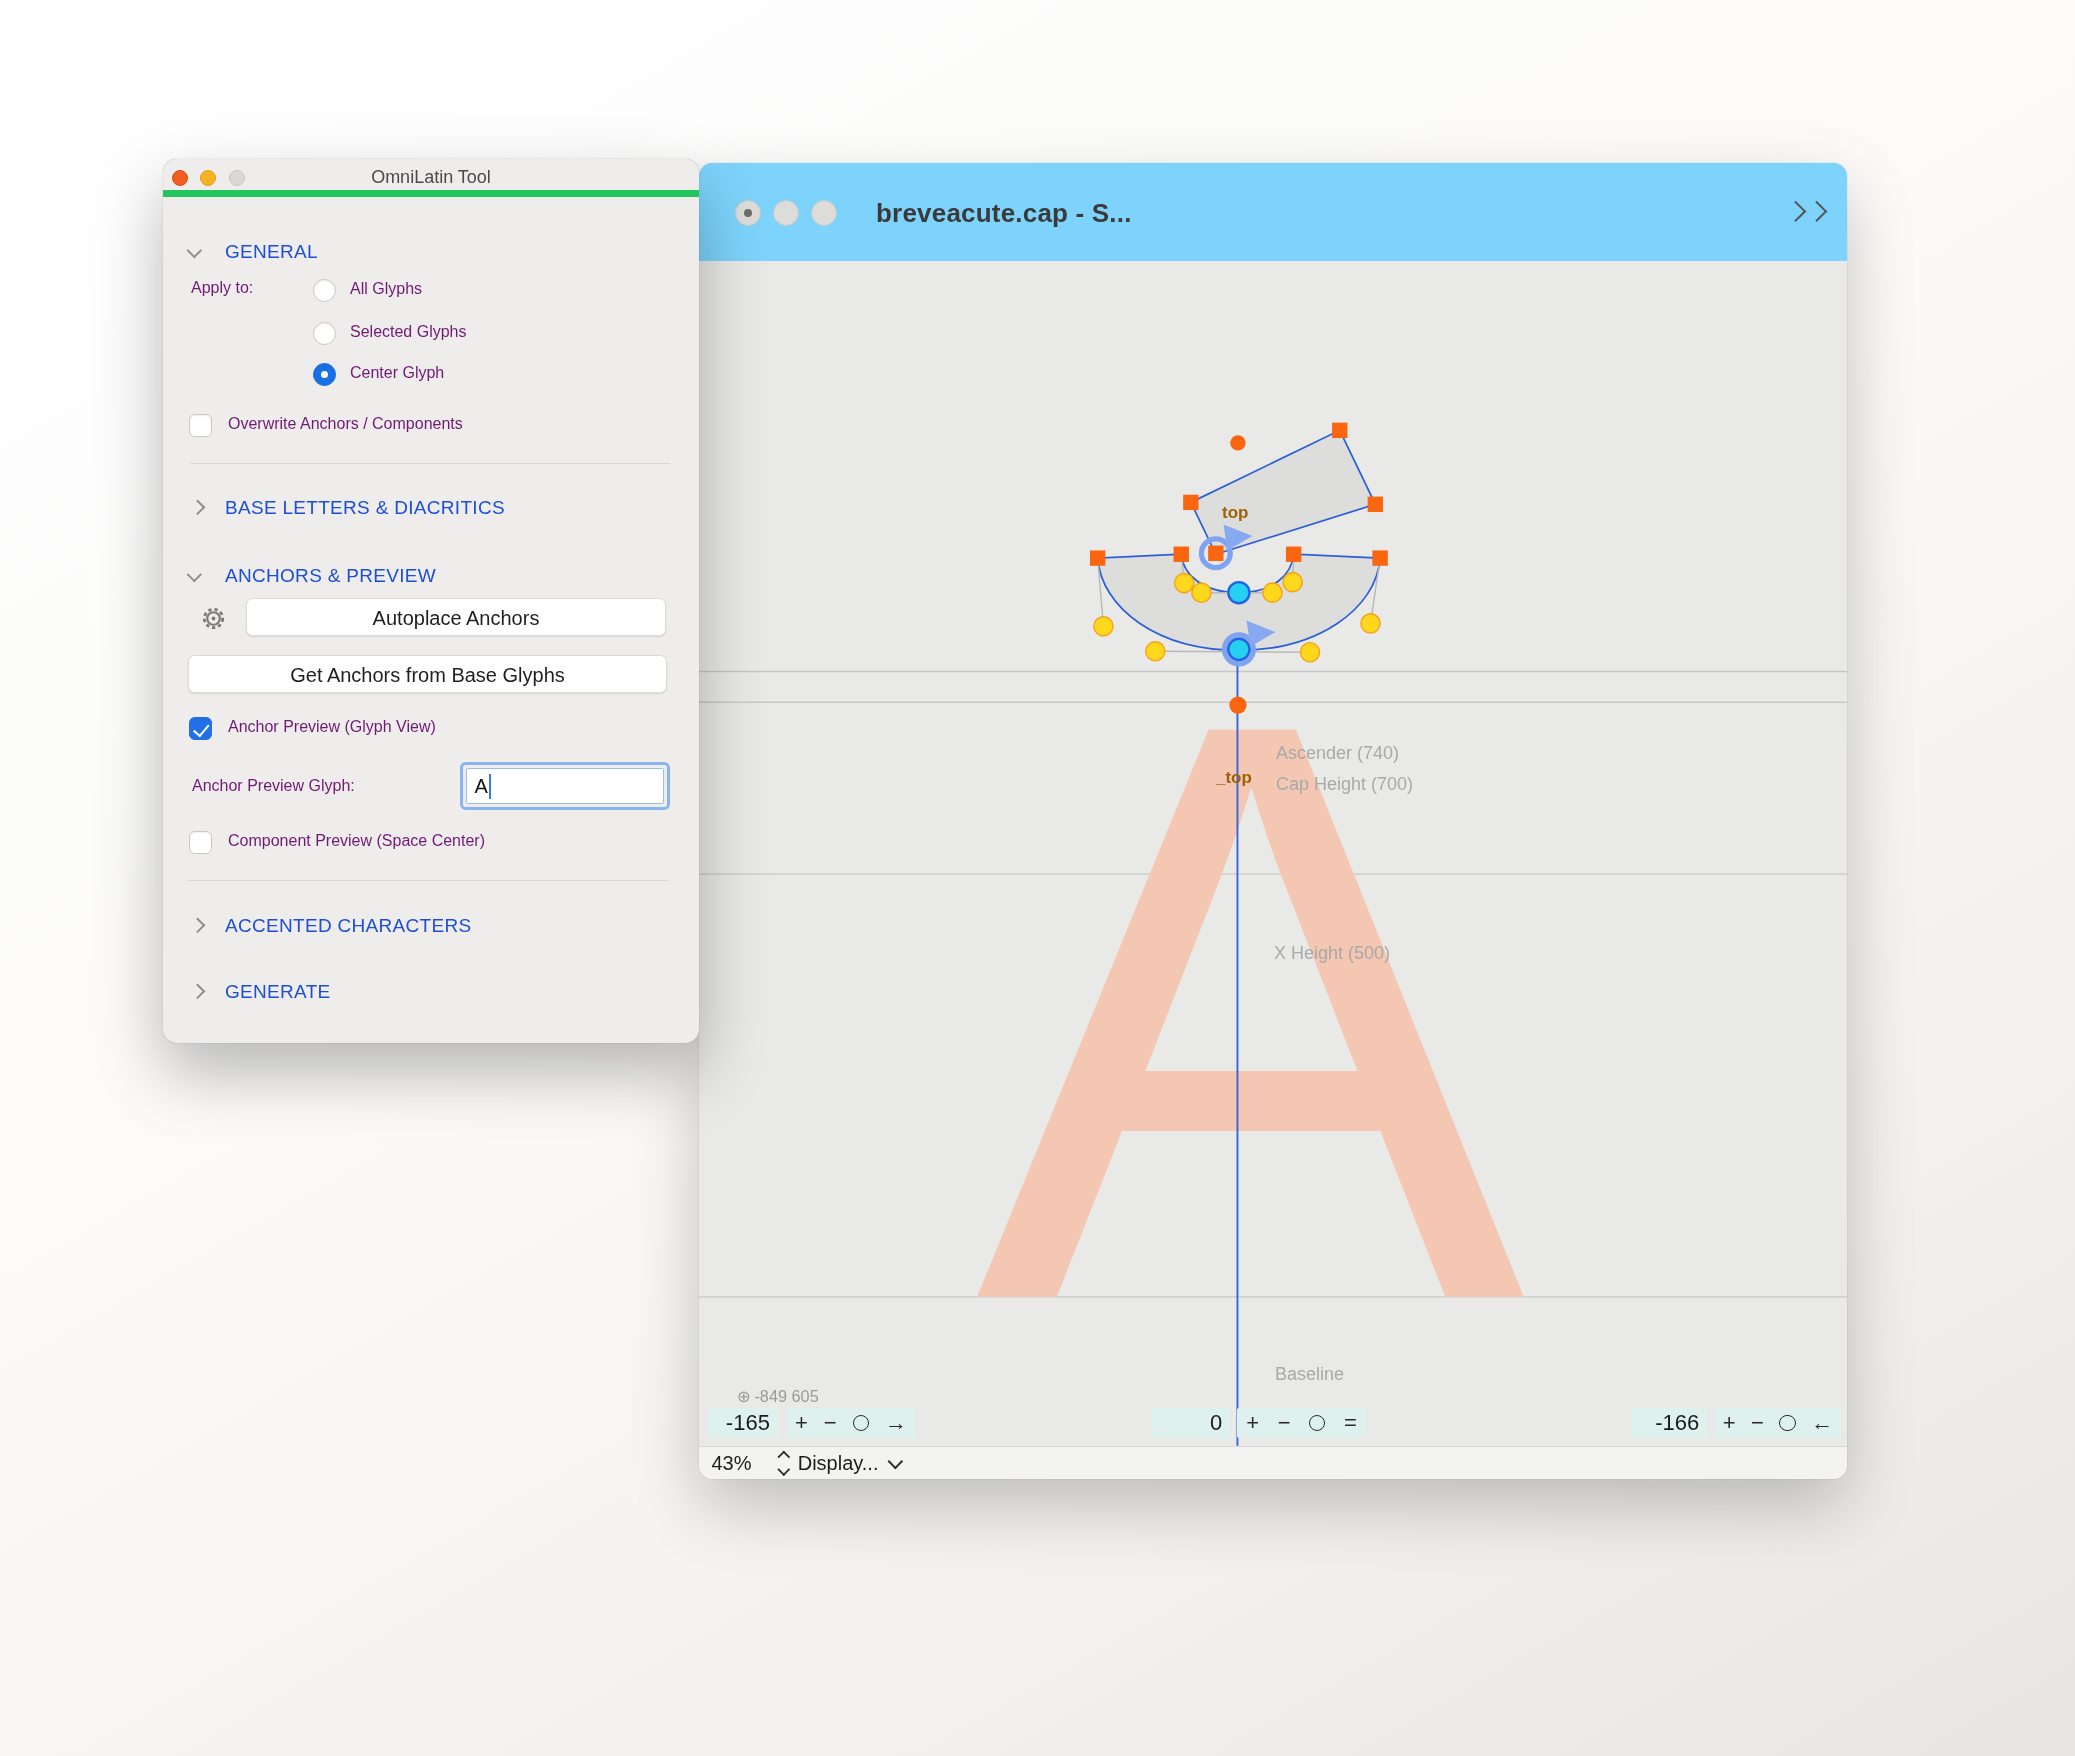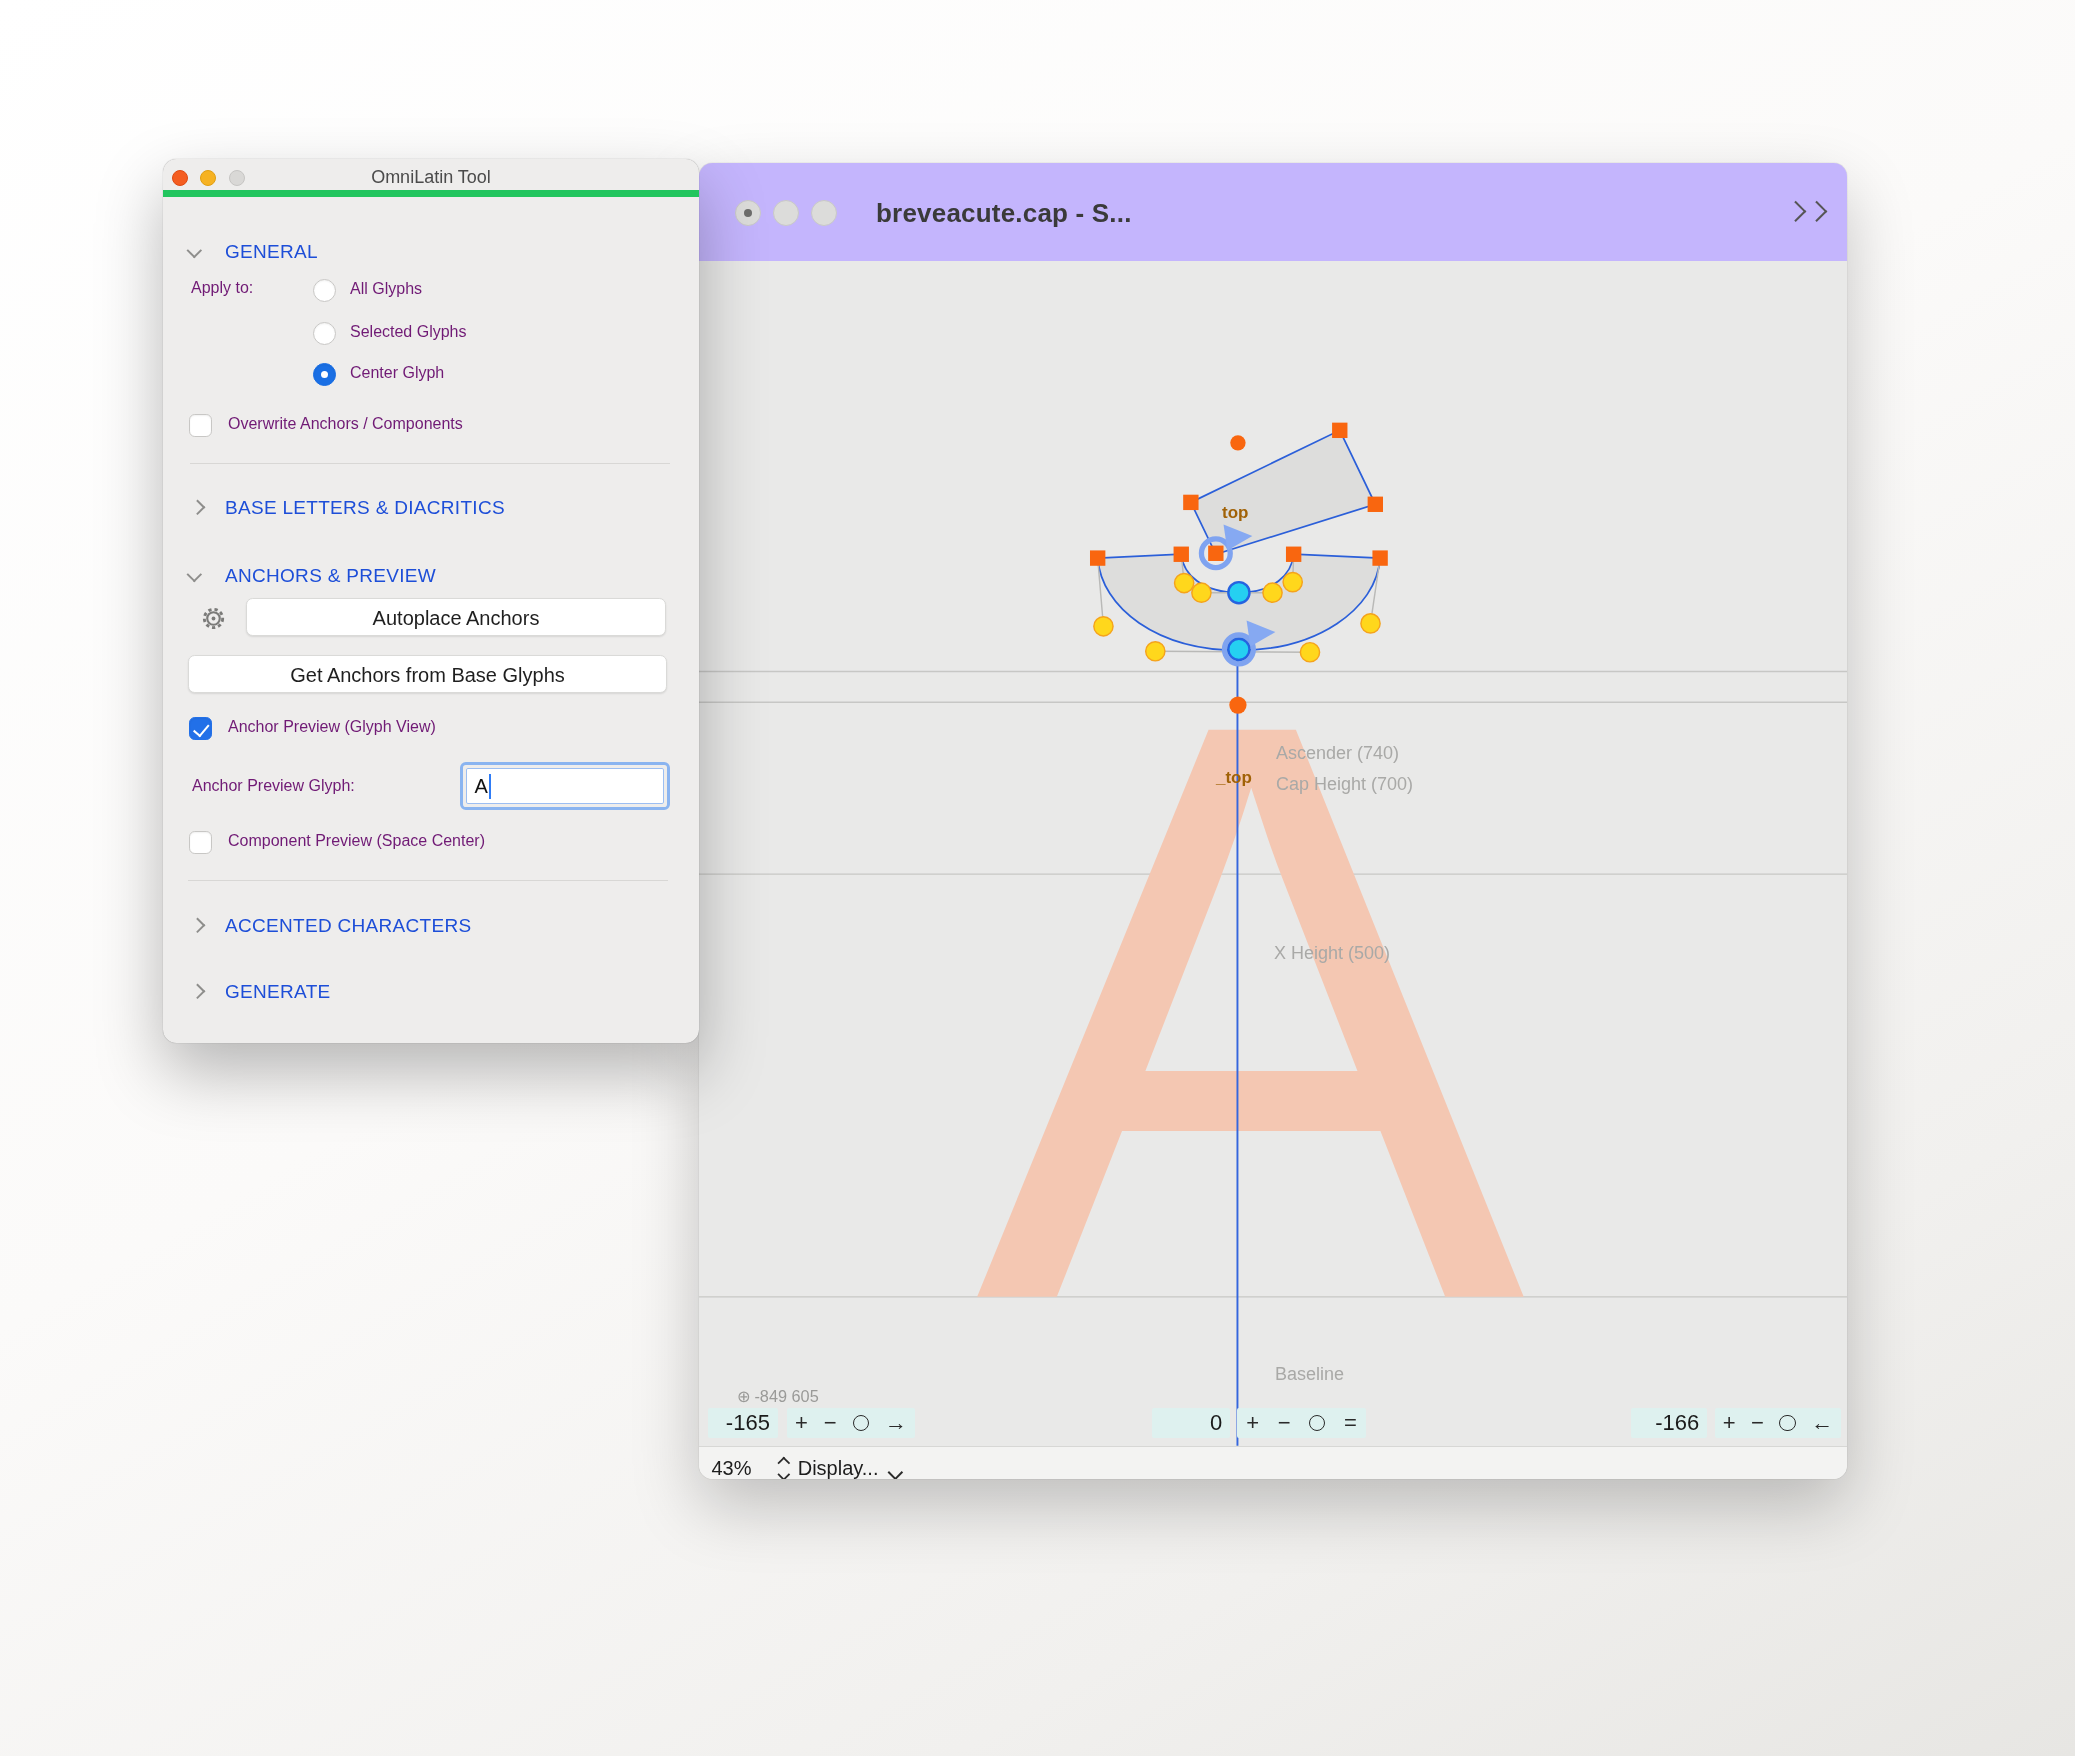--- a/index.html
+++ b/index.html
@@ -11,21 +11,21 @@
     -webkit-font-smoothing:antialiased;
   }
   .window { position:absolute; border-radius:13.4px; }
   
   .editor-win {
     left:699px; top:163px; width:1148px; height:1316px;
     background:#f6f6f5;
     box-shadow: 0 0 1px rgba(0,0,0,.35), 0 27px 67px rgba(0,0,0,.22);
     z-index:1; overflow:hidden;
   }
-  .editor-titlebar { position:absolute; left:0; top:0; right:0; height:98px; background:#c4b5fd; }
+  .editor-titlebar { position:absolute; left:0; top:0; right:0; height:98px; background:#7dd3fc; }
   .tl { position:absolute; border-radius:50%; }
   .tl.gray { width:26px; height:26px; background:#dcdcda; border:1px solid #c9c9c7; top:37px; }
   .tl .dot { position:absolute; left:50%; top:50%; width:8.6px; height:8.6px; margin:-4.3px 0 0 -4.3px; border-radius:50%; background:#6e6e6c; }
   .editor-title { position:absolute; left:177px; top:35px; font-size:26px; font-weight:bold; color:#3a3a3a; letter-spacing:0.2px; }
   .overflow { position:absolute; left:1089px; top:38px; width:44px; height:25px; }
   .ovch { position:absolute; top:2.9px; width:15.4px; height:15.4px; border-top:2.9px solid #555; border-right:2.9px solid #555; transform:rotate(45deg); }
   .canvas { position:absolute; left:0; top:98px; width:1148px; height:1185px; background:#e9e9e8; }
   .canvas svg { position:absolute; left:0; top:0; }
   .guide-label { position:absolute; font-size:18px; color:#a9a9a7; white-space:nowrap; }
   .anchor-label { position:absolute; font-size:17px; font-weight:bold; color:#a16207; white-space:nowrap; }
@@ -33,21 +33,21 @@
   .coords span { margin-right:3.8px; }
   
   .mbox, .mstrip { position:absolute; top:1147px; height:30px; background:#def1ef; border-radius:1.9px; }
   .mbox { text-align:right; font-size:22px; color:#1b1b1b; line-height:30px; padding-right:7.7px; }
   .mstrip { display:flex; align-items:center; justify-content:space-around; font-size:22px; color:#2a2a2a; }
   .mstrip span { line-height:30px; }
   .ring-icon { width:16.3px; height:16.3px; border:1.9px solid #2a2a2a; border-radius:50%; }
   .statusbar {
     position:absolute; left:0; top:1283px; width:1148px; height:34px;
     background:#f3f3f2; border-top:1px solid #d7d7d5;
-    border-radius:0 0 13.4px 13.4px; display:flex; align-items:flex-end; font-size:20px; color:#1d1d1d;
+    border-radius:0 0 13.4px 13.4px; display:flex; align-items:center; font-size:20px; color:#1d1d1d;
   }
   .statusbar .zoom { margin-left:12.5px; }
   .stepper { margin-left:27px; display:flex; flex-direction:column; align-items:center; gap:2.9px; }
   .stepper i { display:block; width:9.6px; height:9.6px; border-left:2.4px solid #2a2a2a; border-top:2.4px solid #2a2a2a; }
   .stepper .up { transform:rotate(45deg) scale(.9); }
   .stepper .dn { transform:rotate(-135deg) scale(.9); }
   .display-label { margin-left:9.6px; }
   .dd-chev { margin-left:9.6px; width:10.6px; height:10.6px; border-right:2.4px solid #2a2a2a; border-bottom:2.4px solid #2a2a2a; transform:rotate(45deg) translateY(-2.9px); }
   
   .panel-win {

